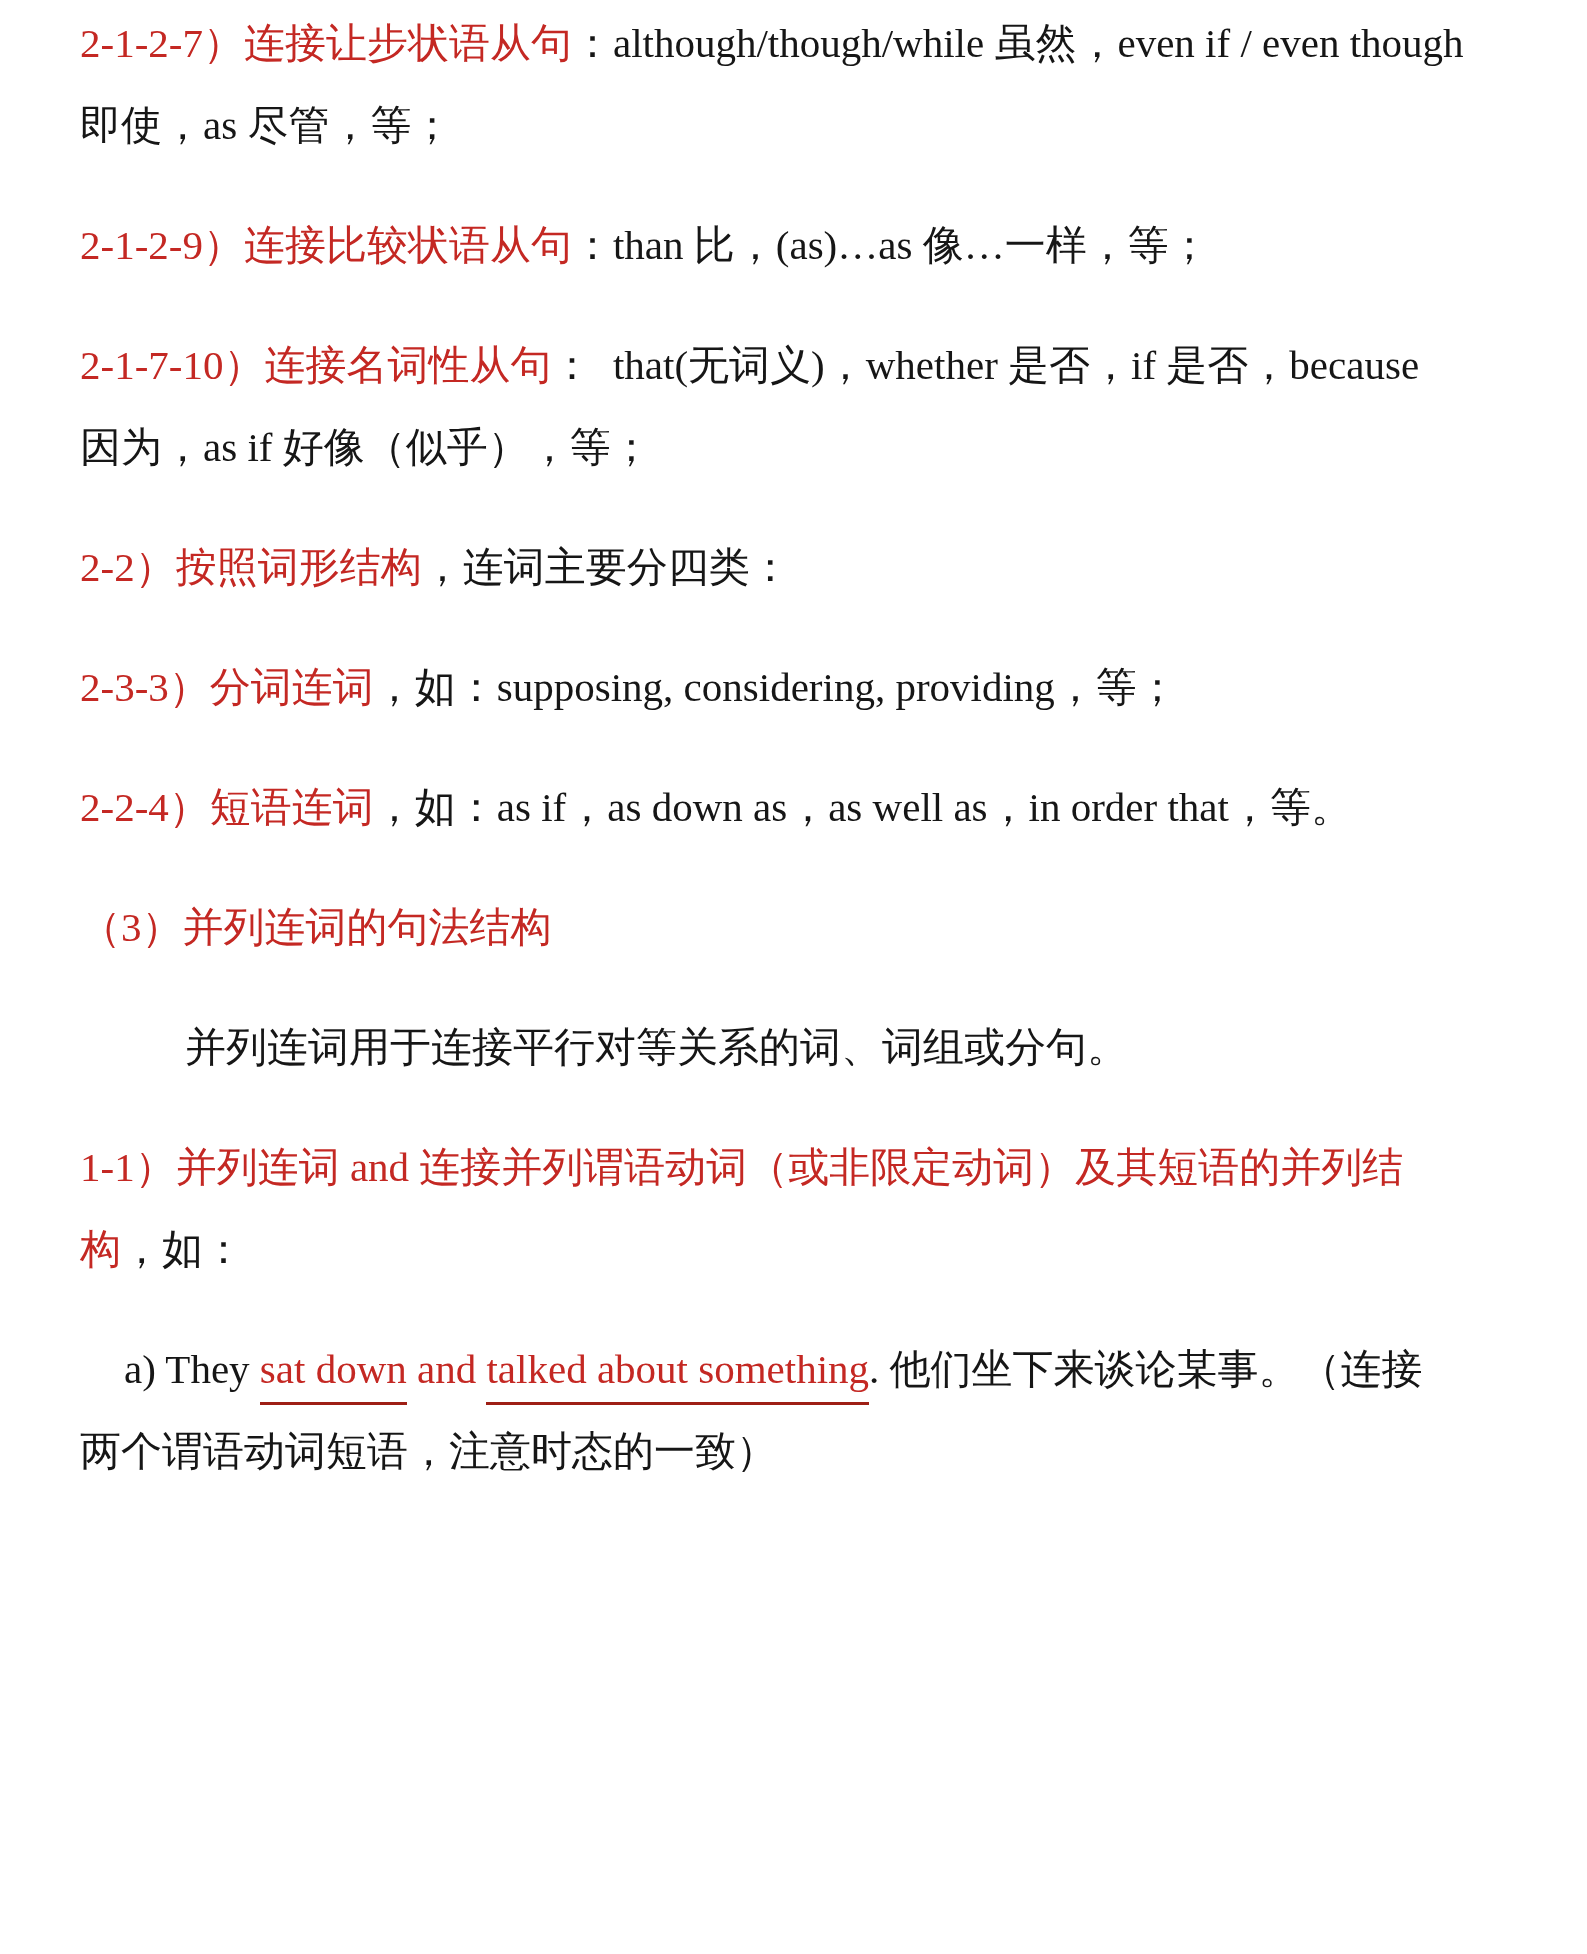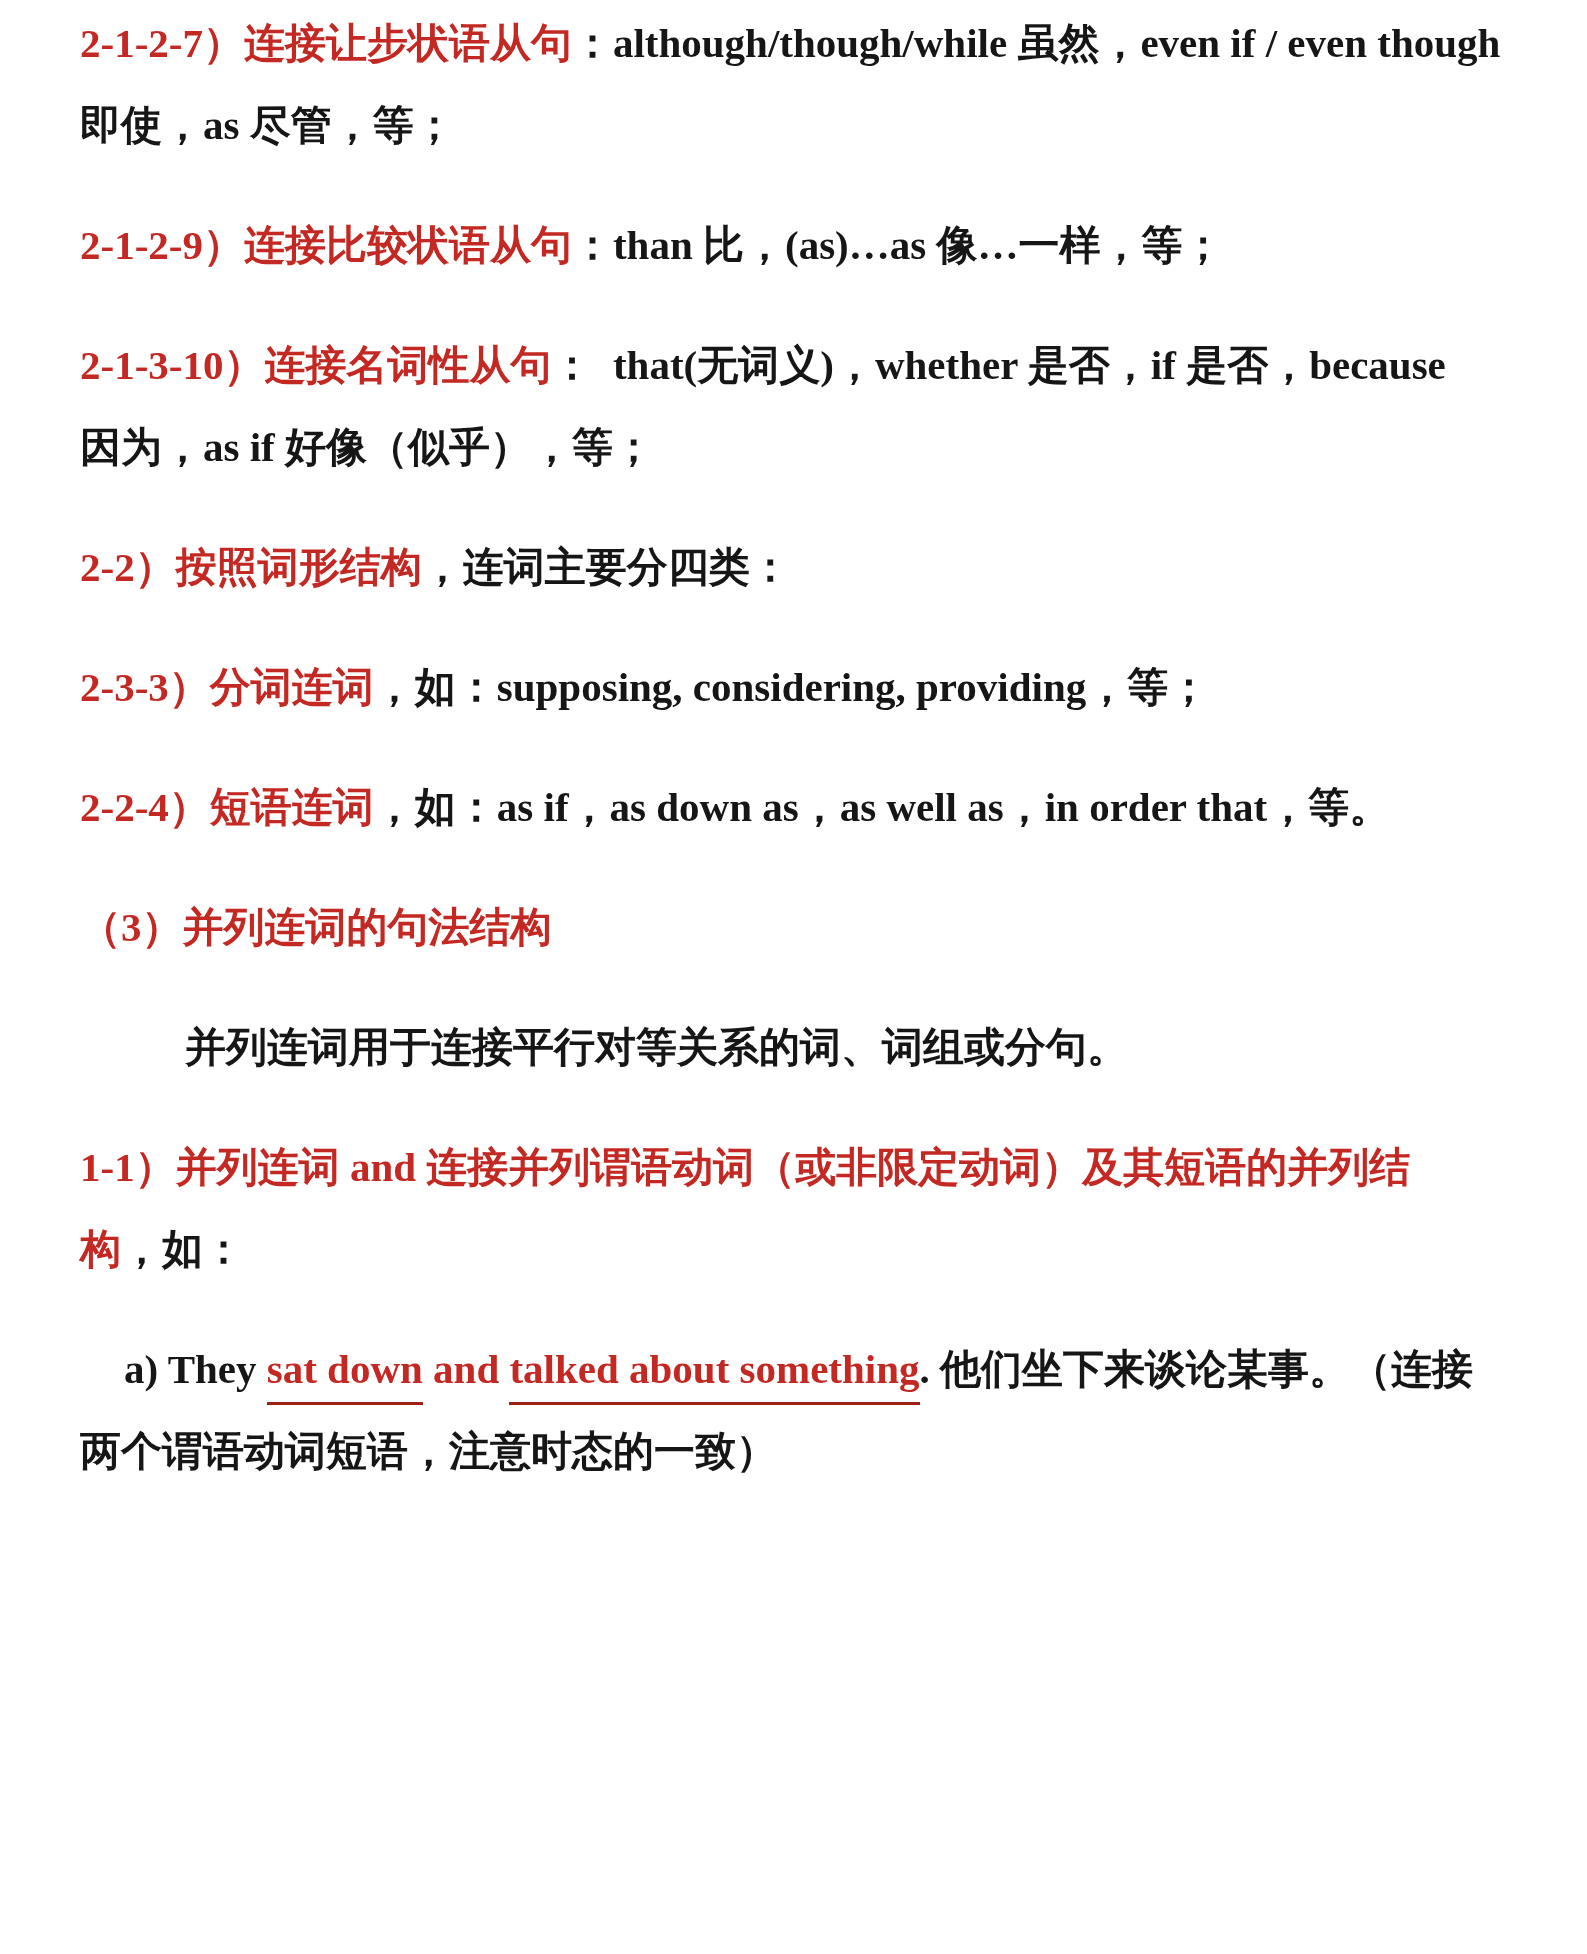--- a/index.html
+++ b/index.html
@@ -12,38 +12,37 @@
     padding: 2px 50px 0 80px;
     font-family: "Liberation Serif", "DejaVu Serif", serif;
     font-size: 41px;
     line-height: 82px;
     color: #161616;
   }
   .doc-page { width: 100%; height: 100%; }
   p.para {
     margin: 0 0 38px 0;
     white-space: pre-wrap;
-    font-weight: bold;
   }
   .run { color: inherit; }
   .run-red { color: var(--red-color, #c42823); }
   .run-underline {
     border-bottom: 3px solid var(--underline-color, #9e1f15);
     padding-bottom: 10px;
   }
 </style>
 </head>
 <body style="background: rgb(255, 255, 255); color: rgb(22, 22, 22);">
 
 <div class="doc-page">
   <div>
       <p class="para"><span class="run run-red">2-1-2-7）连接让步状语从句</span><span class="run">：although/though/while 虽然，even if / even though
 即使，as 尽管，等；</span></p>
       <p class="para"><span class="run run-red">2-1-2-9）连接比较状语从句</span><span class="run">：than 比，(as)…as 像…一样，等；</span></p>
-      <p class="para"><span class="run run-red">2-1-3-10）连接名词性从句</span><span class="run">：  that(无词义)，whether 是否，if 是否，because
+      <p class="para"><span class="run run-red">2-1-7-10）连接名词性从句</span><span class="run">：  that(无词义)，whether 是否，if 是否，because
 因为，as if 好像（似乎），等；</span></p>
       <p class="para"><span class="run run-red">2-2）按照词形结构</span><span class="run">，连词主要分四类：</span></p>
       <p class="para"><span class="run run-red">2-3-3）分词连词</span><span class="run">，如：supposing, considering, providing，等；</span></p>
       <p class="para"><span class="run run-red">2-2-4）短语连词</span><span class="run">，如：as if，as down as，as well as，in order that，等。</span></p>
       <p class="para"><span class="run run-red">（3）并列连词的句法结构</span></p>
       <p class="para" style="text-indent: 105px;"><span class="run">并列连词用于连接平行对等关系的词、词组或分句。</span></p>
       <p class="para"><span class="run run-red">1-1）并列连词 and 连接并列谓语动词（或非限定动词）及其短语的并列结
 构</span><span class="run">，如：</span></p>
       <p class="para" style="text-indent: 44px;"><span class="run">a) They </span><span class="run run-red run-underline">sat down</span><span class="run run-red"> and </span><span class="run run-red run-underline">talked about something</span><span class="run">. 他们坐下来谈论某事。（连接
 两个谓语动词短语，注意时态的一致）</span></p>

